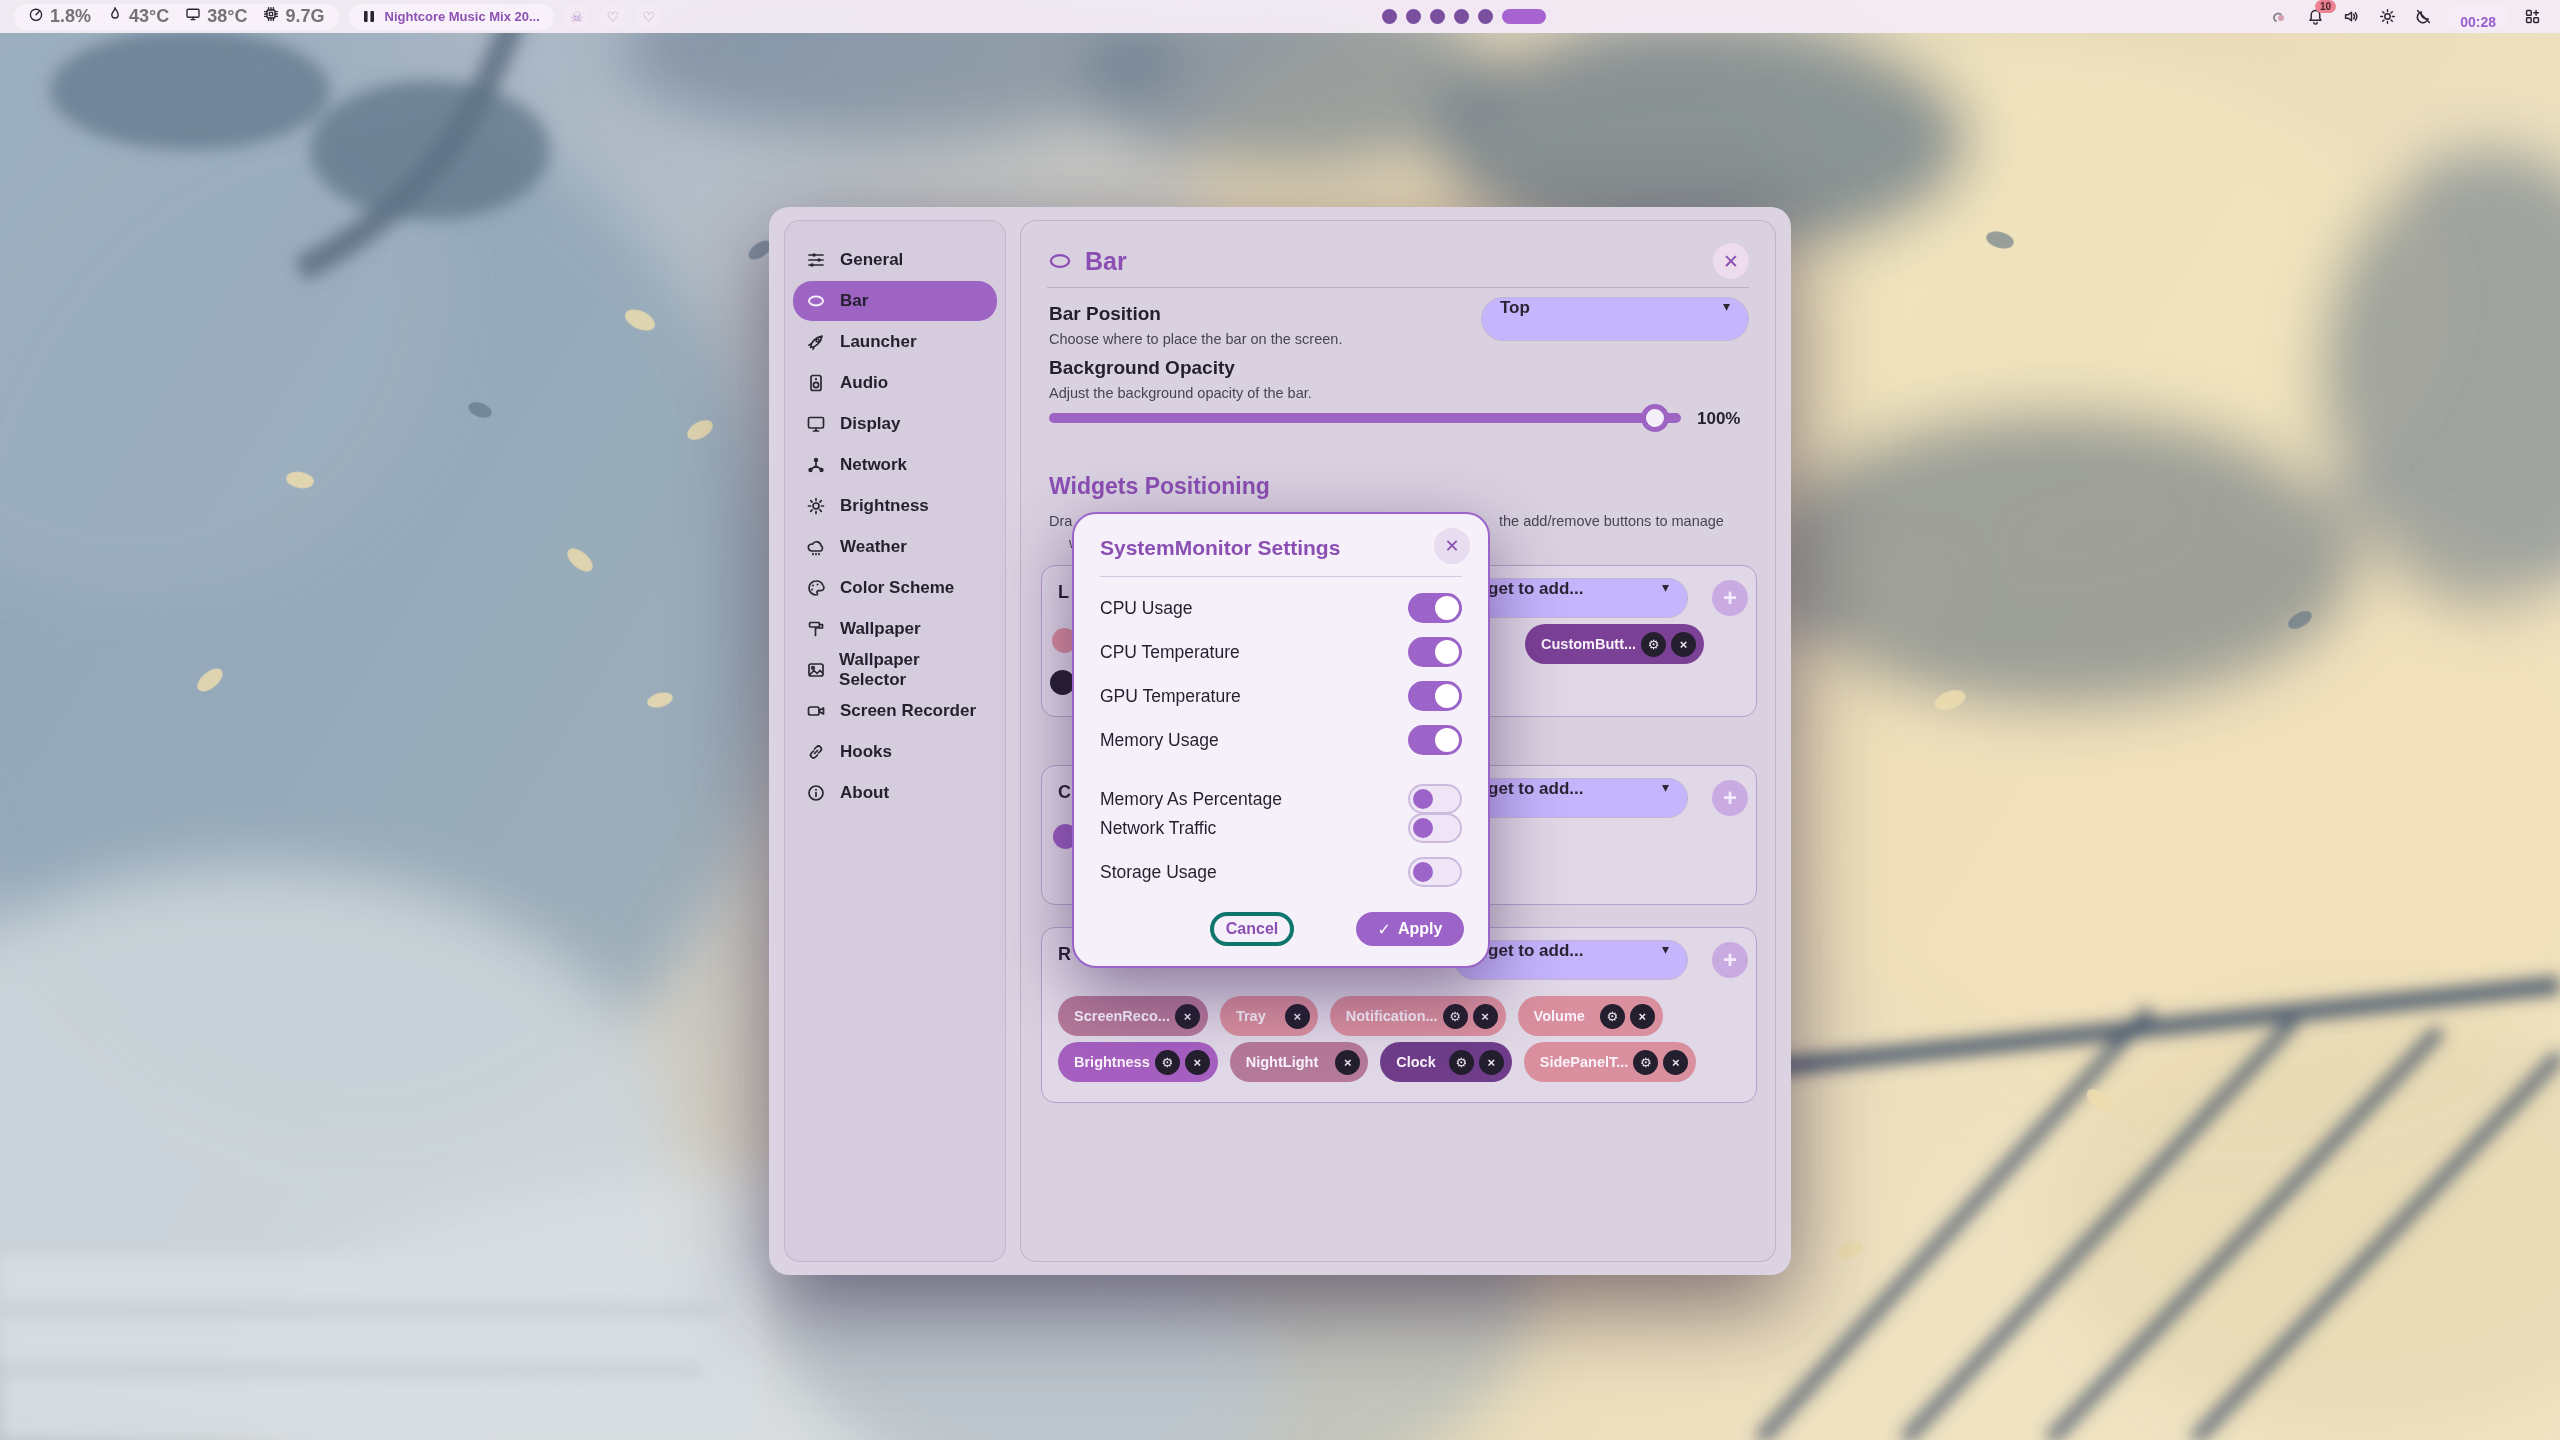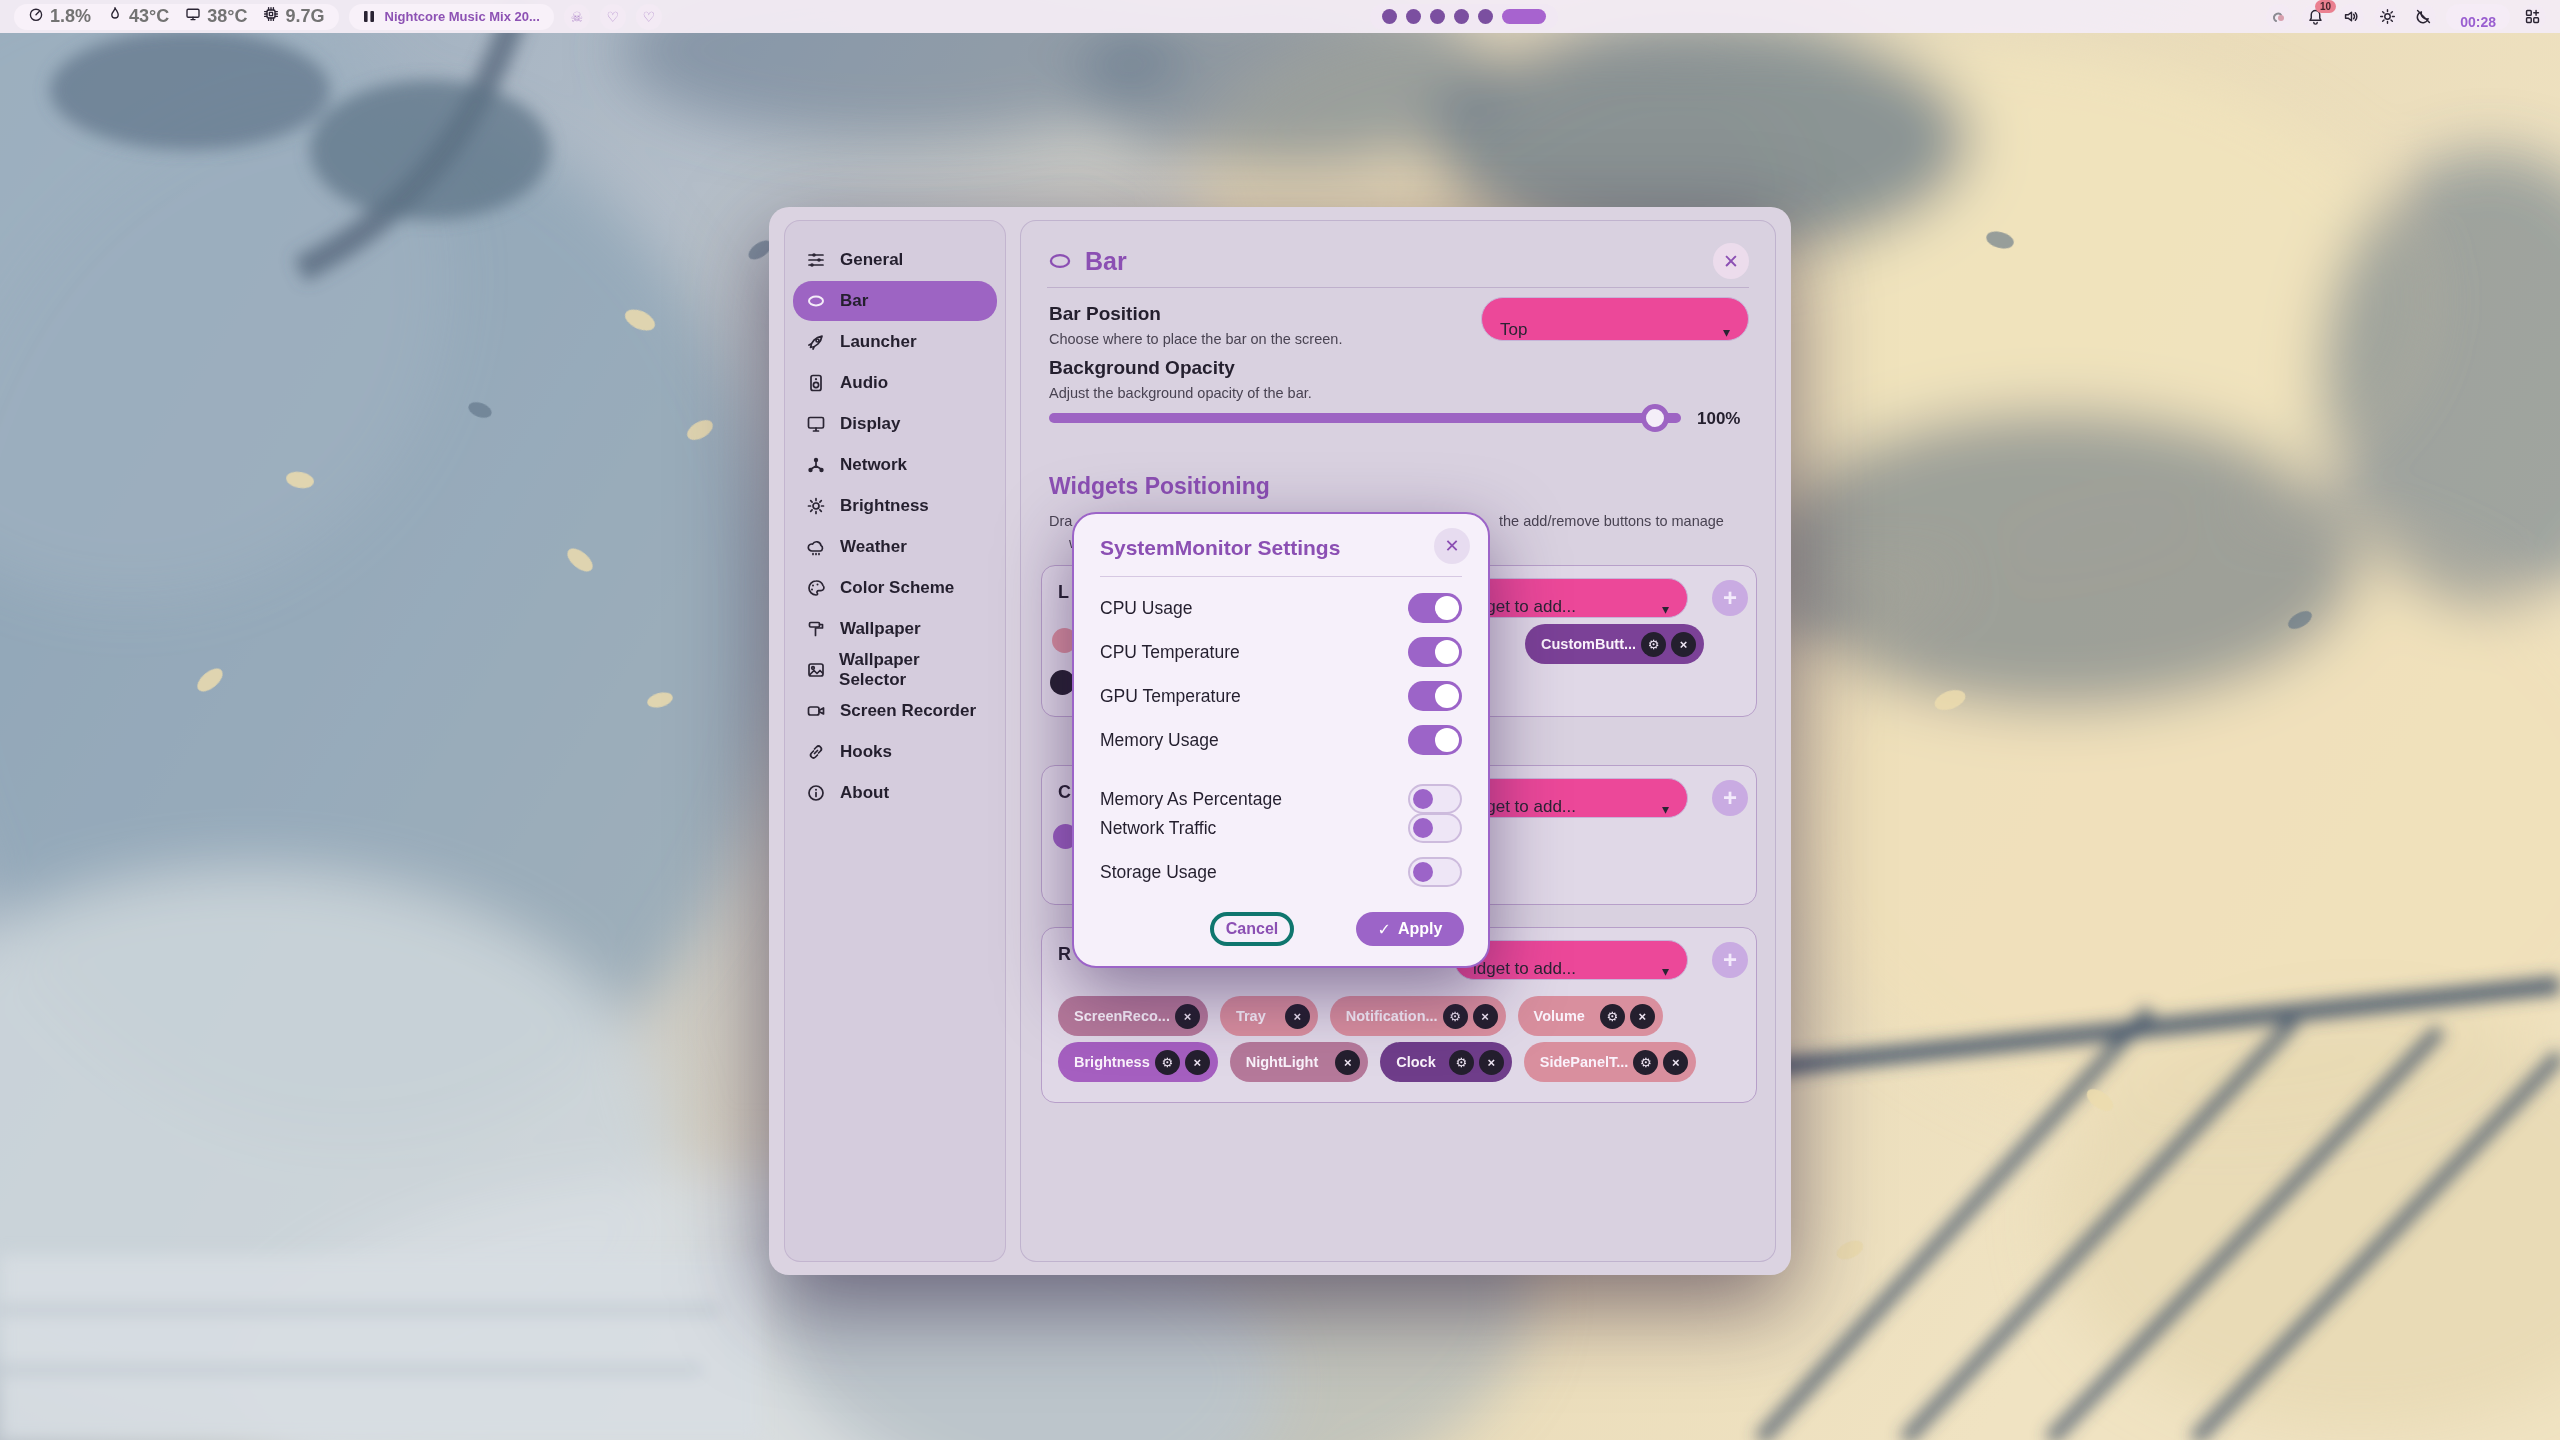--- a/index.html
+++ b/index.html
@@ -41,23 +41,23 @@
   #main-card{left:251px;top:13px;width:756px;height:1042px;border-radius:16px;background:#d9d1e0;
     border:1px solid rgba(130,100,160,.28);box-sizing:border-box;}
   .mc-header{position:absolute;left:26px;right:26px;top:18px;height:44px;display:flex;align-items:center;}
   .mc-title{display:flex;align-items:center;gap:12px;color:#8b4fb3;font-size:25px;font-weight:bold;flex:1;}
   .close-btn{width:36px;height:36px;border-radius:50%;background:#ecdcec;color:#8b4fb3;font-size:19px;
     display:flex;align-items:center;justify-content:center;}
   .mc-divider{position:absolute;left:26px;right:26px;top:66px;height:1px;background:#bfb0cc;}
 
   .row-label{font-size:19px;font-weight:bold;color:#241f2e;}
   .row-desc{font-size:14.5px;color:#494352;}
-  .dropdown{position:absolute;height:44px;border-radius:22px;background:#ec4899;border:1px solid #c6b4d8;
-    box-sizing:border-box;display:flex;align-items:flex-end;justify-content:space-between;padding:0 18px;
-    font-size:17px;font-weight:normal;color:#2a2433;}
+  .dropdown{position:absolute;height:44px;border-radius:22px;background:#c4b5fd;border:1px solid #c6b4d8;
+    box-sizing:border-box;display:flex;align-items:flex-start;justify-content:space-between;padding:0 18px;
+    font-size:17px;font-weight:bold;color:#2a2433;}
   .caret{font-size:14px;color:#2a2433;}
 
   .slider-track{position:absolute;height:10px;border-radius:5px;background:#9d64c3;}
   .slider-knob{position:absolute;width:28px;height:28px;border-radius:50%;background:#f4eef8;border:5px solid #9d64c3;box-sizing:border-box;}
   .pct{font-size:17px;font-weight:bold;color:#241f2e;}
 
   .h2{font-size:23px;font-weight:bold;color:#8b4fb3;}
 
   .wsec{position:absolute;left:20px;width:716px;border-radius:14px;background:rgba(232,224,240,.45);
     border:1px solid #b79fc9;box-sizing:border-box;}

